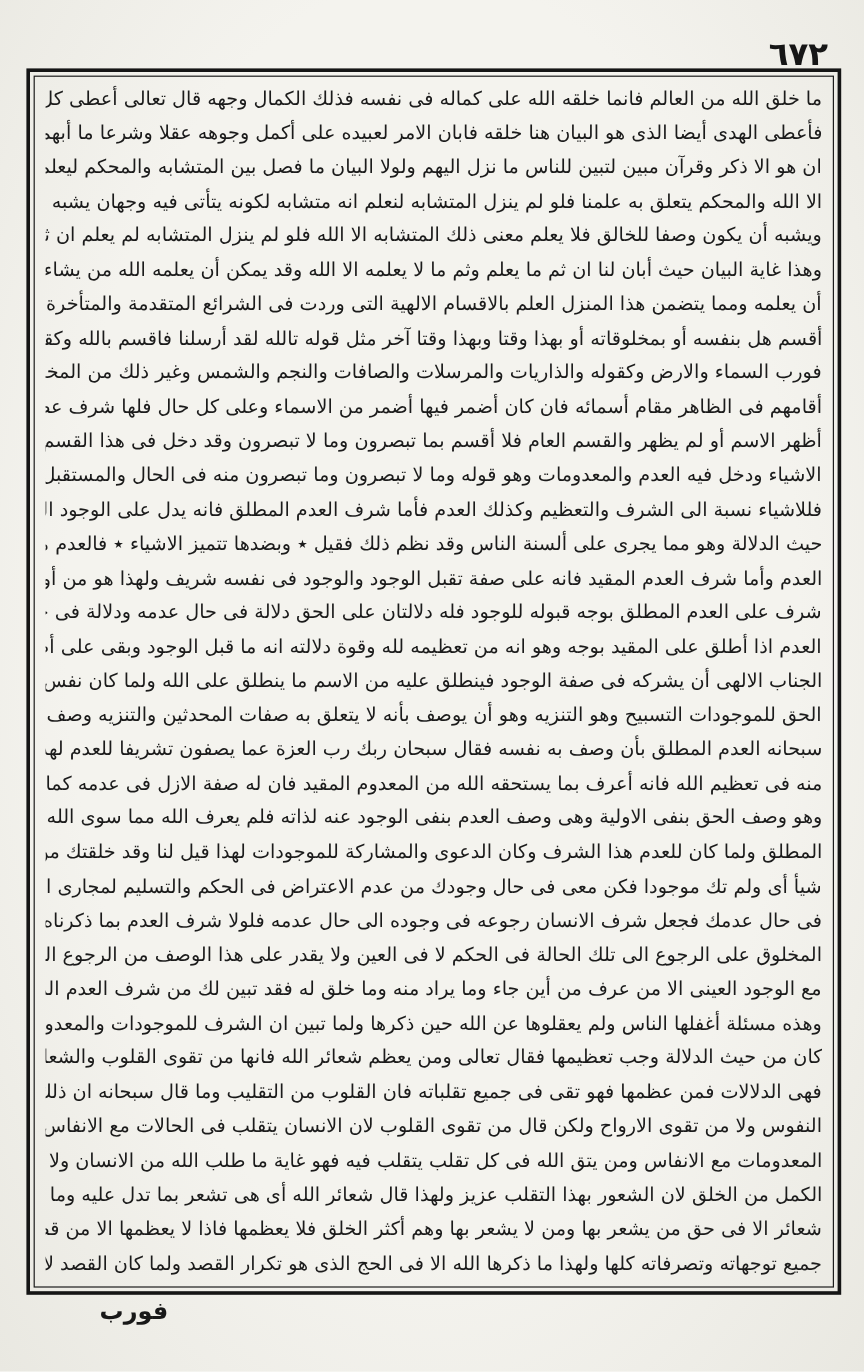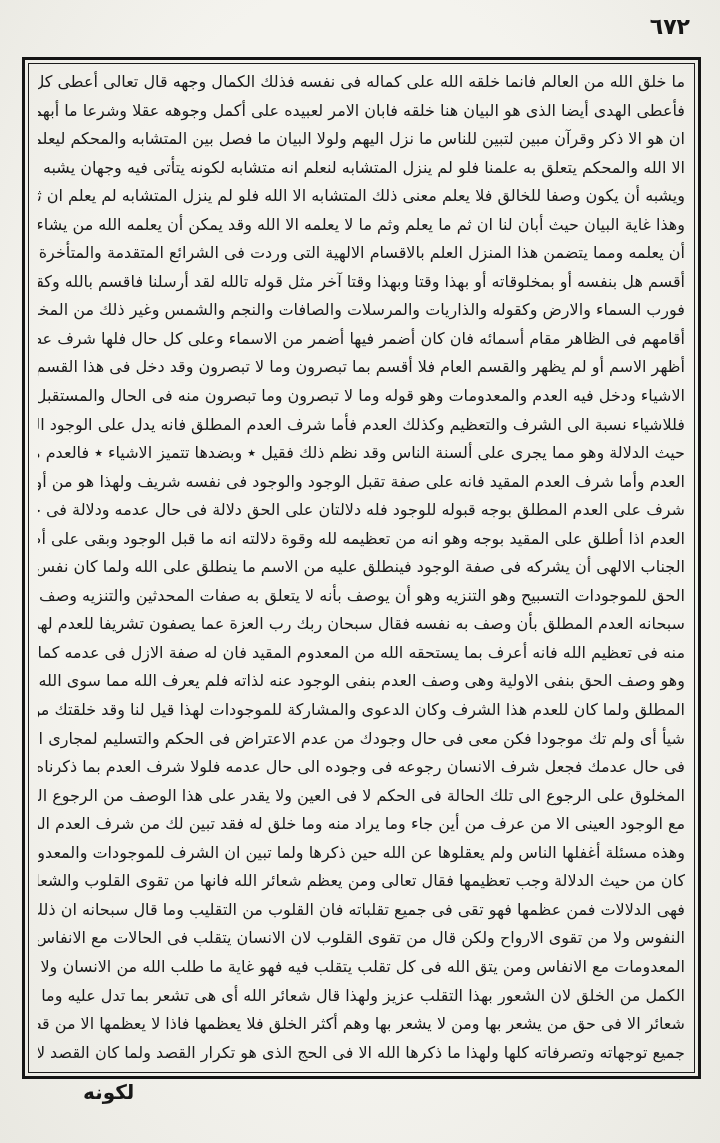--- a/index.html
+++ b/index.html
@@ -13,23 +13,23 @@
   .scan-page {
     position: relative;
     width: 720px;
     height: 1143px;
     background: #f1f0eb;
     background-image: radial-gradient(ellipse at 50% 45%, #f4f3ee 60%, #e9e8e1 100%);
     color: #1c1c1c;
   }
   .page-number {
     position: absolute;
-    top: 14px;
+    top: 30px;
     right: 30px;
-    font-size: 22px;
+    font-size: 27px;
     font-weight: bold;
     letter-spacing: 1px;
     color: #161616;
     direction: rtl;
   }
   .frame-outer {
     position: absolute;
     top: 57px;
     left: 22px;
     width: 679px;
@@ -113,15 +113,15 @@
           <div class="line">فهى الدلالات فمن عظمها فهو تقى فى جميع تقلباته فان القلوب من التقليب وما قال سبحانه ان ذلك من تقوى</div>
           <div class="line">النفوس ولا من تقوى الارواح ولكن قال من تقوى القلوب لان الانسان يتقلب فى الحالات مع الانفاس وهو ايجاد</div>
           <div class="line">المعدومات مع الانفاس ومن يتق الله فى كل تقلب يتقلب فيه فهو غاية ما طلب الله من الانسان ولا يناله الا الاقوياء</div>
           <div class="line">الكمل من الخلق لان الشعور بهذا التقلب عزيز ولهذا قال شعائر الله أى هى تشعر بما تدل عليه وما تكون</div>
           <div class="line">شعائر الا فى حق من يشعر بها ومن لا يشعر بها وهم أكثر الخلق فلا يعظمها فاذا لا يعظمها الا من قصد الله فى</div>
           <div class="line">جميع توجهاته وتصرفاته كلها ولهذا ما ذكرها الله الا فى الحج الذى هو تكرار القصد ولما كان القصد لا يخلو عنه</div>
         </div>
     </div>
   </div>
 
-  <div class="catchword">لكونه</div>
+  <div class="catchword">فورب</div>
 
 </div>
 
 </body></html>

